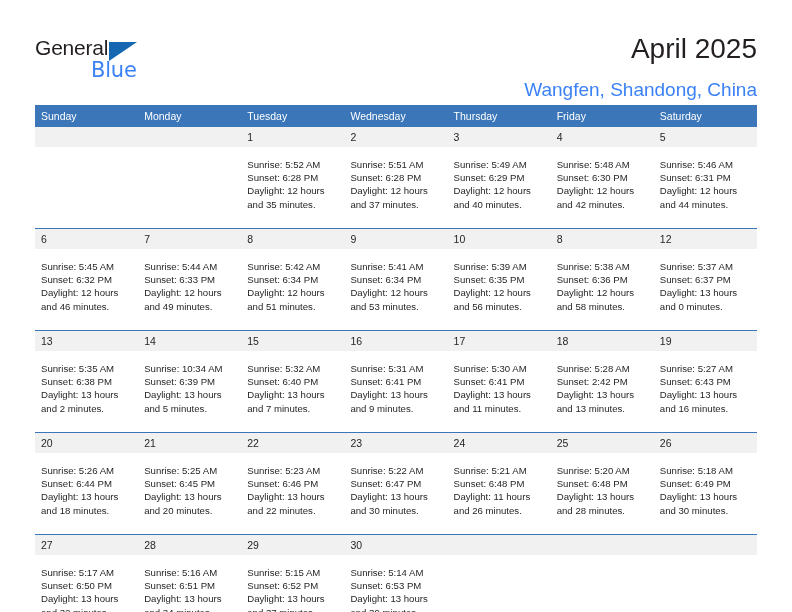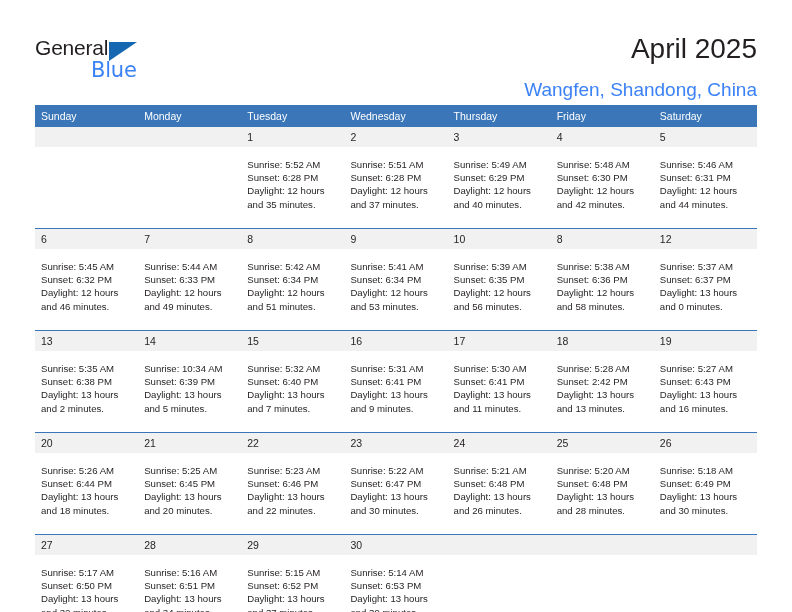--- a/index.html
+++ b/index.html
@@ -377,21 +377,21 @@
             <div>Sunrise: 5:22 AM</div>
             <div>Sunset: 6:47 PM</div>
             <div class="dl">Daylight: 13 hours and 30 minutes.</div>
           </div>
         </td>
         <td>
           <div class="daynum">24</div>
           <div class="info">
             <div>Sunrise: 5:21 AM</div>
             <div>Sunset: 6:48 PM</div>
-            <div class="dl">Daylight: 13 hours and 26 minutes.</div>
+            <div class="dl">Daylight: 11 hours and 26 minutes.</div>
           </div>
         </td>
         <td>
           <div class="daynum">25</div>
           <div class="info">
             <div>Sunrise: 5:20 AM</div>
             <div>Sunset: 6:48 PM</div>
             <div class="dl">Daylight: 13 hours and 28 minutes.</div>
           </div>
         </td>

